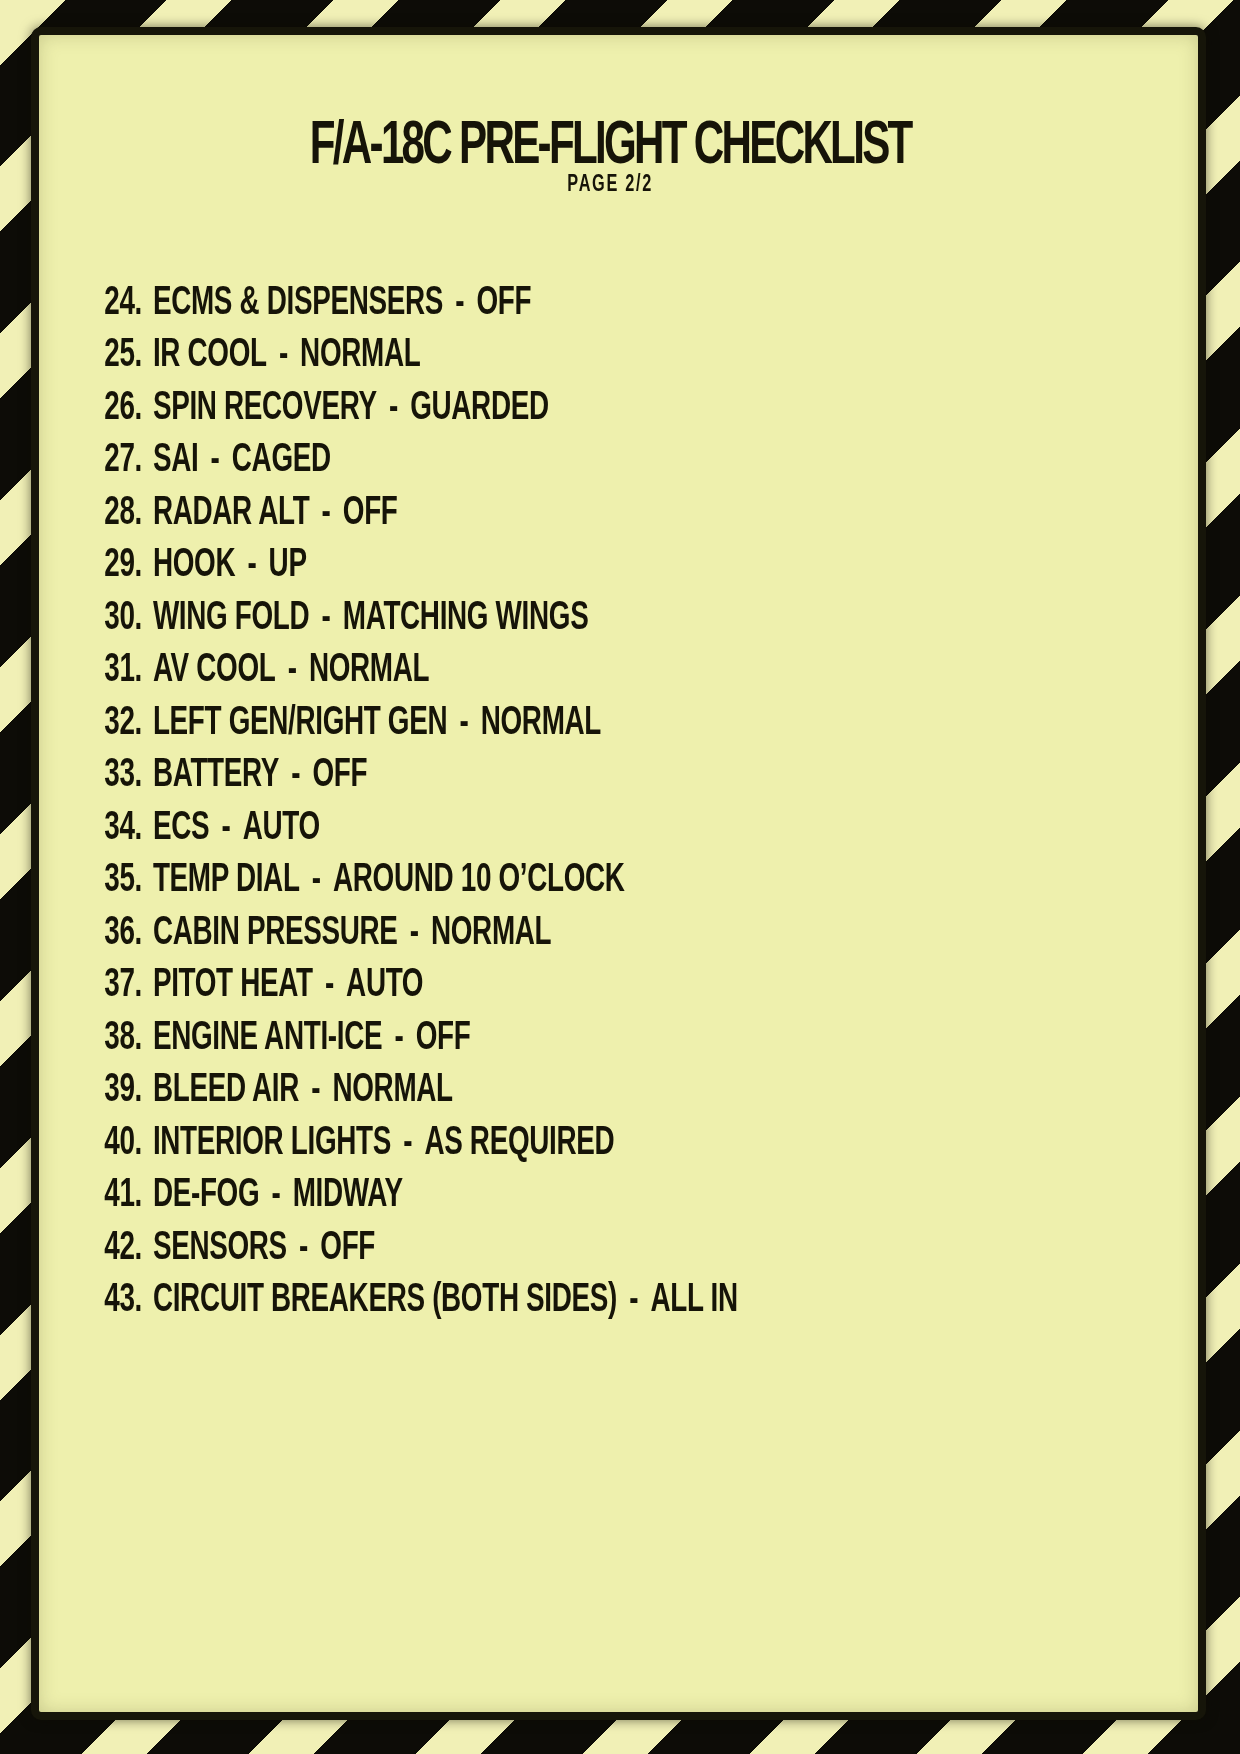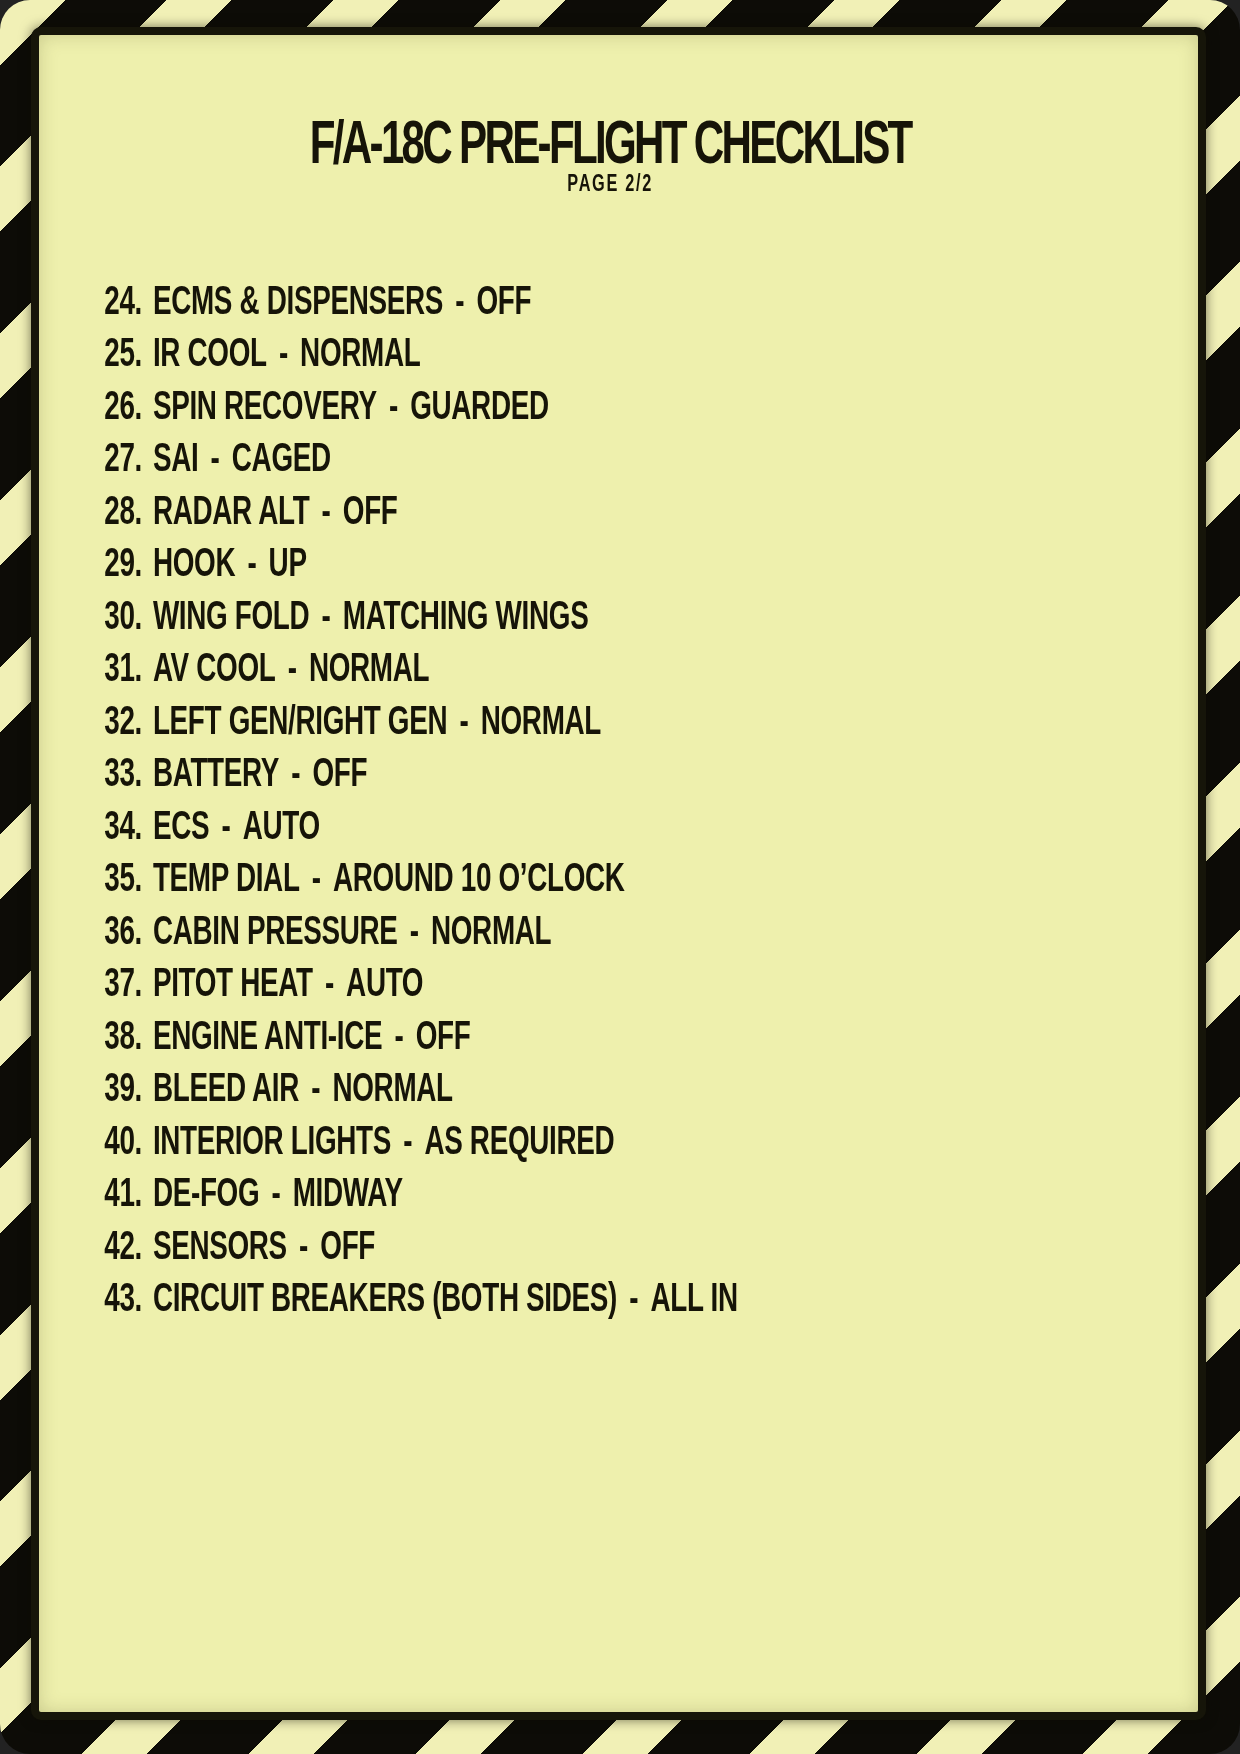--- a/index.html
+++ b/index.html
@@ -16,21 +16,20 @@
   }
   
   .hazard {
     position: absolute;
     inset: 0;
     background: repeating-linear-gradient(
       135deg,
       var(--stripe-yellow, #f1f0b6) 0 46px,
       var(--stripe-black, #0d0c07) 46px 118px
     );
-    border-radius: 30px;
   }
   
   .sheet {
     position: absolute;
     top: 27px;
     left: 31px;
     right: 34px;
     bottom: 34px;
     background: var(--paper, #eef0ad);
     border: 8px solid var(--frame-border, #161509);

